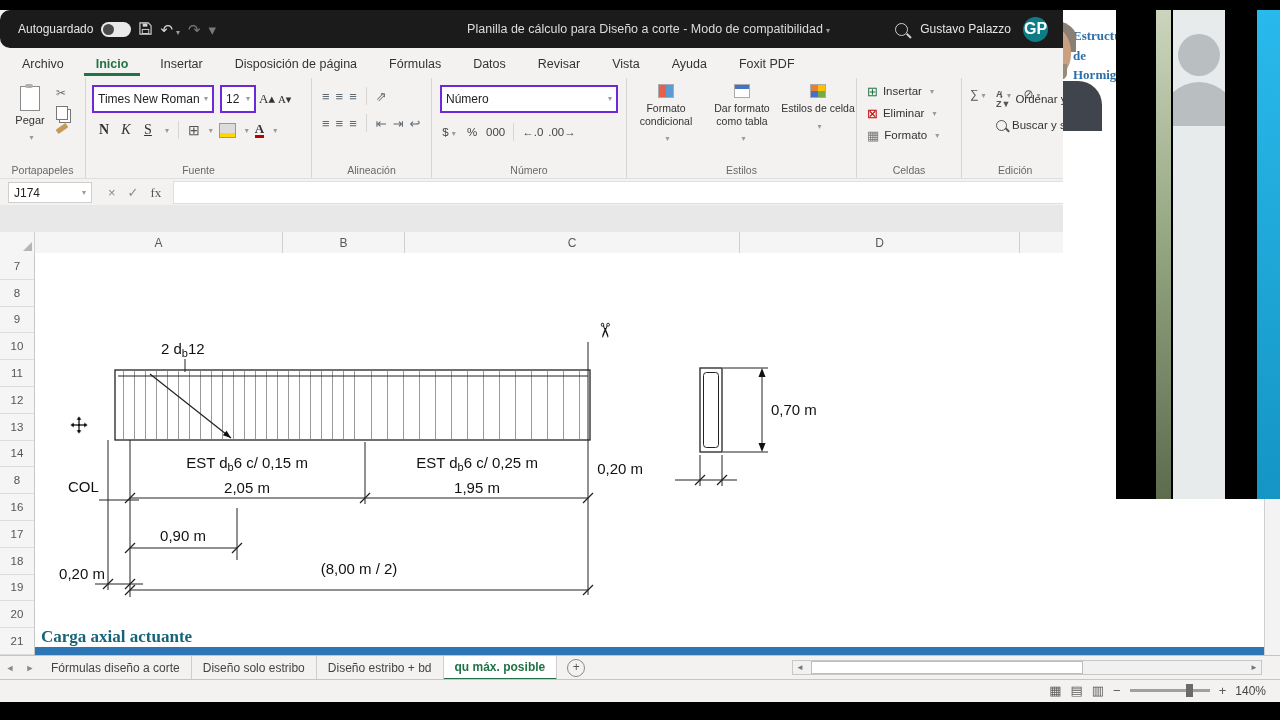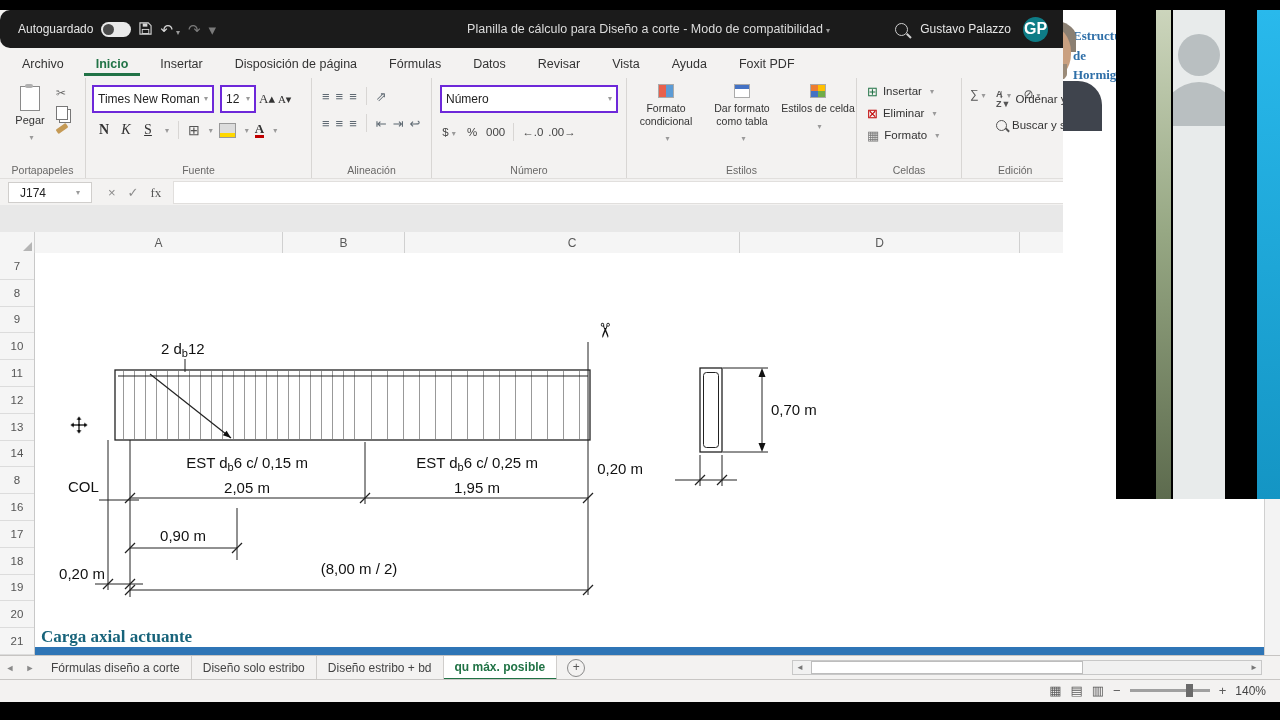--- a/index.html
+++ b/index.html
@@ -67,21 +67,21 @@
   .cico{font-size:13px;line-height:1;}
   .emini{font-size:12px;color:#555;height:19px;line-height:19px;padding-left:8px;}
   .edit-area{position:absolute;left:34px;top:6px;}
   .edit-btn{display:flex;align-items:center;gap:5px;font-size:11.5px;color:#333;padding:5px 0;white-space:nowrap;}
   .azico{font-size:9px;font-weight:bold;color:#555;}
   .mag{width:9px;height:9px;border:1.5px solid #555;border-radius:50%;position:relative;display:inline-block;}
   .mag::after{content:"";position:absolute;width:5px;height:1.5px;background:#555;transform:rotate(45deg);right:-4px;bottom:-1px;}
 
   
   .fbar{position:absolute;top:168px;left:0;right:0;height:27px;background:#f3f2f1;display:flex;align-items:center;border-top:1px solid #e1dfdd;}
-  .namebox{width:84px;height:21px;background:#fff;border:1px solid #d0cecc;margin-left:8px;display:flex;align-items:center;justify-content:space-between;padding:0 11px;font-size:12px;color:#222;box-sizing:border-box;}
+  .namebox{width:84px;height:21px;background:#fff;border:1px solid #d0cecc;margin-left:8px;display:flex;align-items:center;justify-content:space-between;padding:0 5px;font-size:12px;color:#222;box-sizing:border-box;}
   .fx-btns{display:flex;align-items:center;gap:12px;margin:0 12px 0 16px;color:#8a8a8a;font-size:13px;}
   .fx{font-family:"Liberation Serif",serif;color:#555;}
   .finput{flex:1;height:21px;background:#fff;border:1px solid #e1dfdd;margin-right:0;}
   .gapstrip{position:absolute;top:195px;left:0;right:0;height:27px;background:#e8e8e8;border-bottom:1px solid #cfcfcf;}
 
   
   .colhdr{position:absolute;top:222px;left:0;right:0;height:21px;background:#f5f5f5;border-bottom:1px solid #c8c8c8;display:flex;font-size:12px;color:#5a5a5a;}
   .ch{border-right:1px solid #d0d0d0;display:flex;align-items:center;justify-content:center;box-sizing:border-box;}
   .ch.corner{width:35px;position:relative;}
   .ch.corner::after{content:"";position:absolute;right:2px;bottom:2px;border-left:9px solid transparent;border-bottom:9px solid #b5b5b5;}

